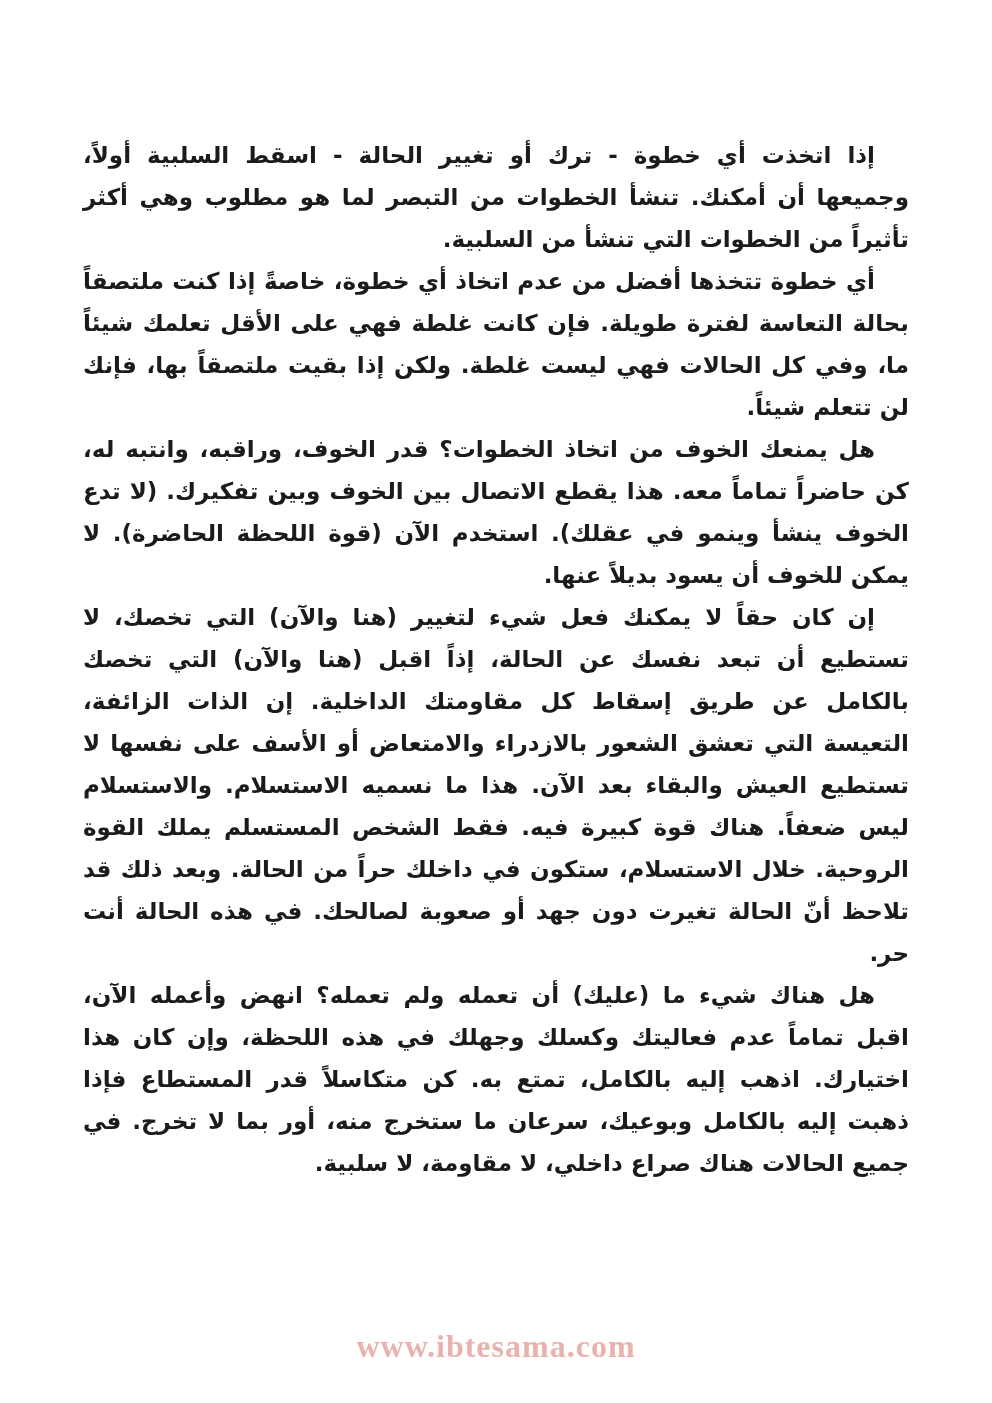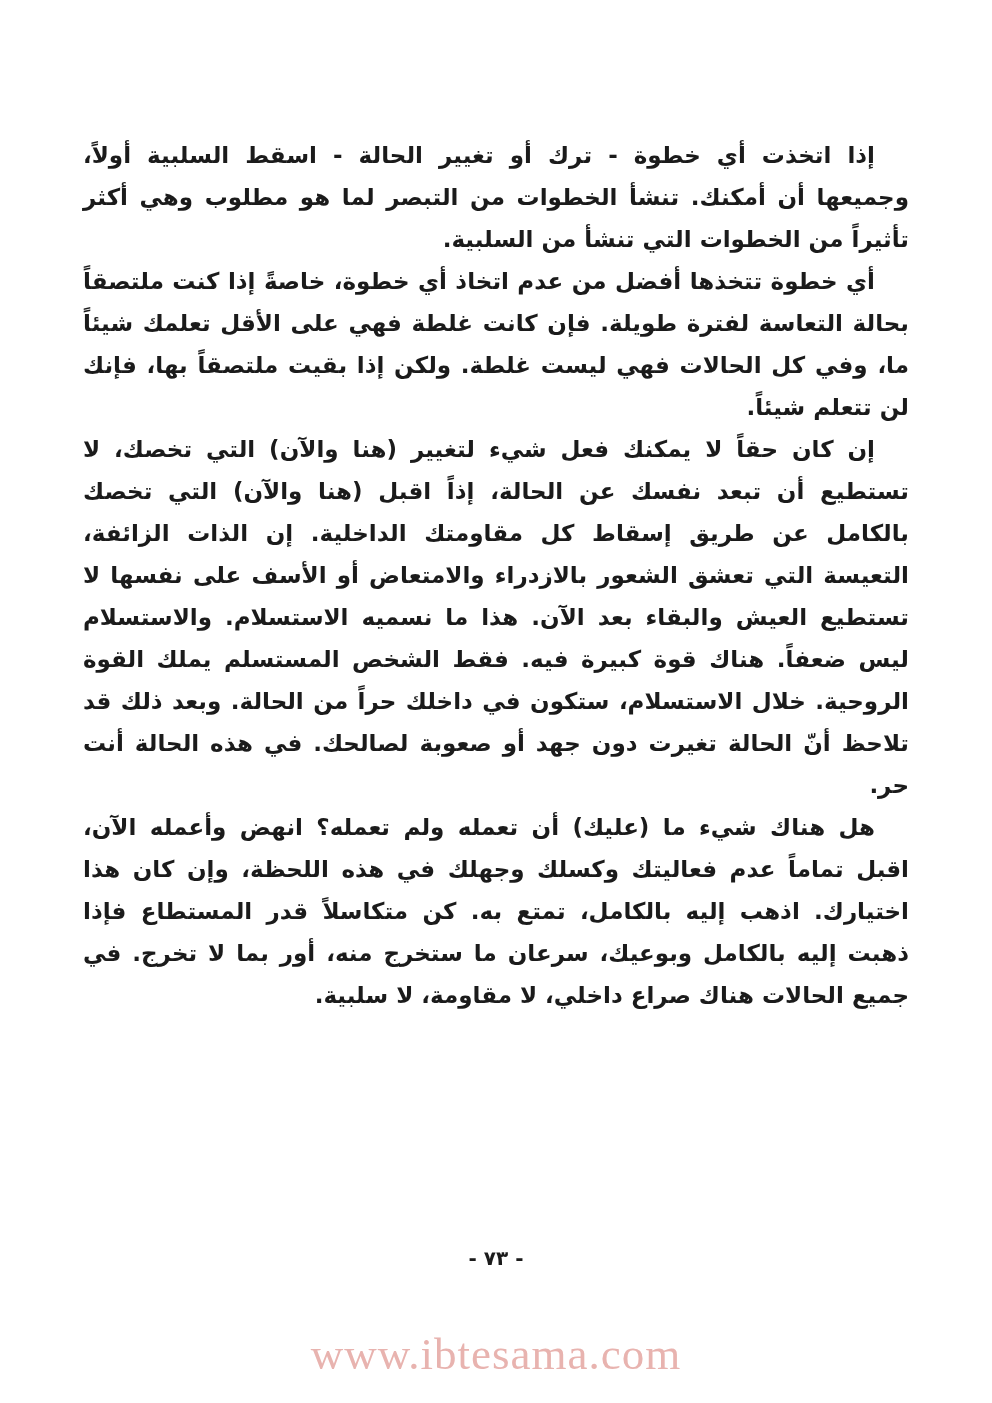--- a/index.html
+++ b/index.html
@@ -46,35 +46,35 @@
     font-weight: 700;
     letter-spacing: 2px;
   }
   .watermark {
     position: absolute;
     top: 1322px;
     left: 0;
     right: 0;
     text-align: center;
     font-family: "Liberation Serif", "DejaVu Serif", serif;
-    font-size: 45px;
-    font-weight: 400;
+    font-size: 32px;
+    font-weight: 700;
     color: #e8b3af;
     letter-spacing: 1px;
   }
 </style>
 </head>
 <body>
 
 <div class="page">
 
   <div class="text-block">
     <p>إذا اتخذت أي خطوة - ترك أو تغيير الحالة - اسقط السلبية أولاً، وجميعها أن أمكنك. تنشأ الخطوات من التبصر لما هو مطلوب وهي أكثر تأثيراً من الخطوات التي تنشأ من السلبية.</p>
     <p>أي خطوة تتخذها أفضل من عدم اتخاذ أي خطوة، خاصةً إذا كنت ملتصقاً بحالة التعاسة لفترة طويلة. فإن كانت غلطة فهي على الأقل تعلمك شيئاً ما، وفي كل الحالات فهي ليست غلطة. ولكن إذا بقيت ملتصقاً بها، فإنك لن تتعلم شيئاً.</p>
+    <p>هل يمنعك الخوف من اتخاذ الخطوات؟ قدر الخوف، وراقبه، وانتبه له، كن حاضراً تماماً معه. هذا يقطع الاتصال بين الخوف وبين تفكيرك. (لا تدع الخوف ينشأ وينمو في عقلك). استخدم الآن (قوة اللحظة الحاضرة). لا يمكن للخوف أن يسود بديلاً عنها.</p>
     <p>إن كان حقاً لا يمكنك فعل شيء لتغيير (هنا والآن) التي تخصك، لا تستطيع أن تبعد نفسك عن الحالة، إذاً اقبل (هنا والآن) التي تخصك بالكامل عن طريق إسقاط كل مقاومتك الداخلية. إن الذات الزائفة، التعيسة التي تعشق الشعور بالازدراء والامتعاض أو الأسف على نفسها لا تستطيع العيش والبقاء بعد الآن. هذا ما نسميه الاستسلام. والاستسلام ليس ضعفاً. هناك قوة كبيرة فيه. فقط الشخص المستسلم يملك القوة الروحية. خلال الاستسلام، ستكون في داخلك حراً من الحالة. وبعد ذلك قد تلاحظ أنّ الحالة تغيرت دون جهد أو صعوبة لصالحك. في هذه الحالة أنت حر.</p>
     <p>هل هناك شيء ما (عليك) أن تعمله ولم تعمله؟ انهض وأعمله الآن، اقبل تماماً عدم فعاليتك وكسلك وجهلك في هذه اللحظة، وإن كان هذا اختيارك. اذهب إليه بالكامل، تمتع به. كن متكاسلاً قدر المستطاع فإذا ذهبت إليه بالكامل وبوعيك، سرعان ما ستخرج منه، أور بما لا تخرج. في جميع الحالات هناك صراع داخلي، لا مقاومة، لا سلبية.</p>
   </div>
 
-  <div class="page-number">- ٧٣ -</div>
 
   <div class="watermark">www.ibtesama.com</div>
 
 </div>
 
 </body></html>

